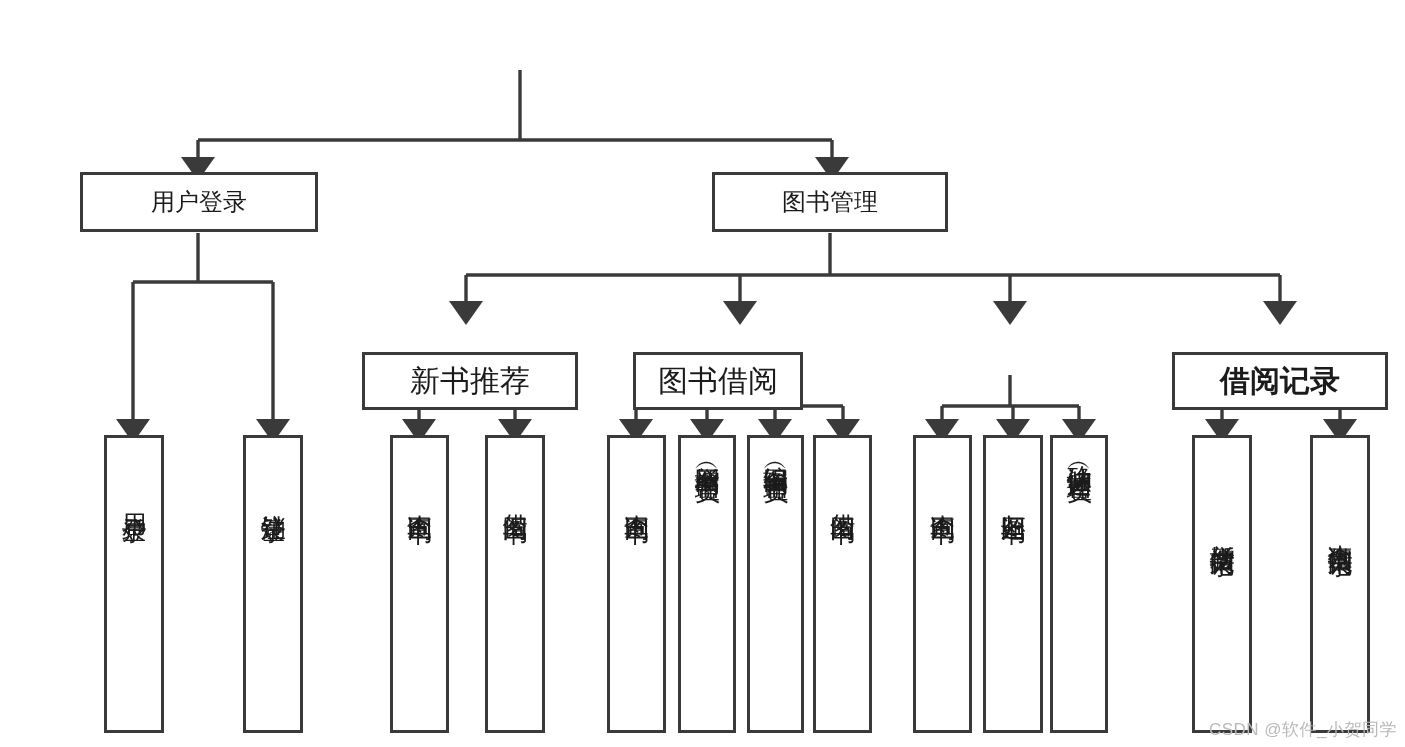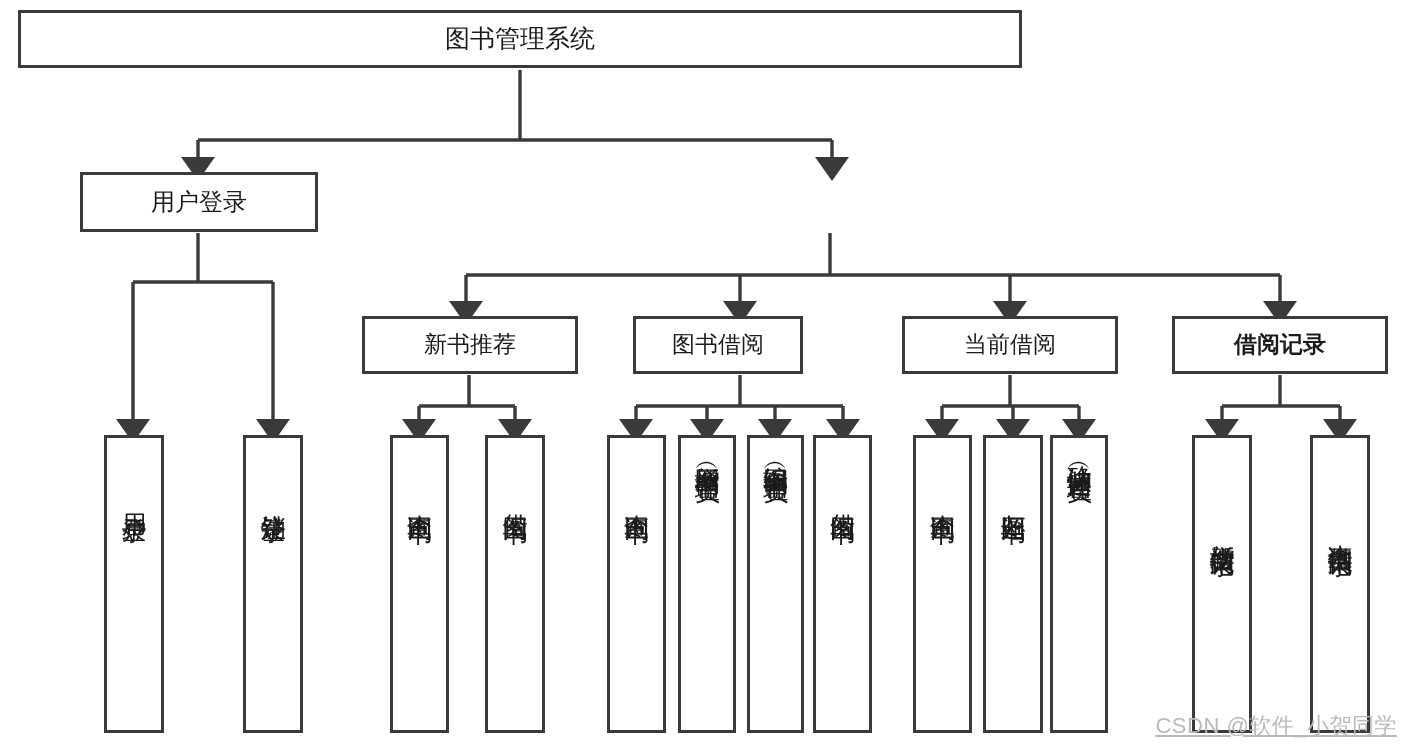--- a/index.html
+++ b/index.html
@@ -36,21 +36,22 @@
     color: #1b1b1b;
     line-height: 1.18;
   }
   .node.root {
     font-size: 25px;
   }
   .node.level1 {
     font-size: 24px;
   }
   .node.level2 {
-    font-size: 23px;
+    font-size: 30px;
+    margin-top: 36px;
   }
   .node.leaf {
     font-size: 25px;
     align-items: flex-start;
     padding-top: 8px;
   }
   .node.leaf .vtext {
     writing-mode: vertical-rl;
     text-orientation: upright;
     letter-spacing: 2px;
@@ -60,25 +61,24 @@
   .node.leaf.mid .vtext {
     margin-top: 48px;
   }
   .node.leaf.lowmid .vtext {
     margin-top: 78px;
   }
   .watermark {
     position: absolute;
     right: 8px;
     bottom: 6px;
-    font-size: 22px;
+    font-size: 17px;
     color: #b9b9b9;
     white-space: nowrap;
     letter-spacing: 0.5px;
-    text-decoration: underline;
   }
 </style>
 </head>
 <body>
 
 <div id="canvas">
 
   <svg class="wires" viewBox="0 0 1405 747">
     <defs>
       <marker id="arrowhead" markerWidth="11" markerHeight="11" refX="3.2" refY="5" orient="auto" markerUnits="strokeWidth">
@@ -122,36 +122,33 @@
       <path d="M1013,406 L1013,430" marker-end="url(#arrowhead)"></path>
       <path d="M1079,406 L1079,430" marker-end="url(#arrowhead)"></path>
 
       <path d="M1280,375 L1280,406"></path>
       <path d="M1222,406 L1340,406"></path>
       <path d="M1222,406 L1222,430" marker-end="url(#arrowhead)"></path>
       <path d="M1340,406 L1340,430" marker-end="url(#arrowhead)"></path>
     </g>
   </svg>
 
-  <div class="node root" style="left:18px; top:10px; width:1004px; height:58px;">
-    <span>图书管理系统</span>
-  </div>
 
   <div class="node level1" style="left:80px; top:172px; width:238px; height:60px;">
     <span>用户登录</span>
+  </div>
+  <div class="node level1" style="left:712px; top:172px; width:236px; height:60px;">
+    <span>图书管理</span>
   </div>
 
   <div class="node level2" style="left:362px; top:316px; width:216px; height:58px;">
     <span>新书推荐</span>
   </div>
   <div class="node level2" style="left:633px; top:316px; width:170px; height:58px;">
     <span>图书借阅</span>
-  </div>
-  <div class="node level2" style="left:902px; top:316px; width:216px; height:58px;">
-    <span>当前借阅</span>
   </div>
   <div class="node level2" style="left:1172px; top:316px; width:216px; height:58px;font-weight:bold;">
     <span>借阅记录</span>
   </div>
 
   <div class="node leaf mid" style="left:104px; top:435px; width:60px; height:298px;">
     <span class="vtext">用户登录</span>
   </div>
   <div class="node leaf mid" style="left:243px; top:435px; width:60px; height:298px;">
     <span class="vtext">注销登录</span>

